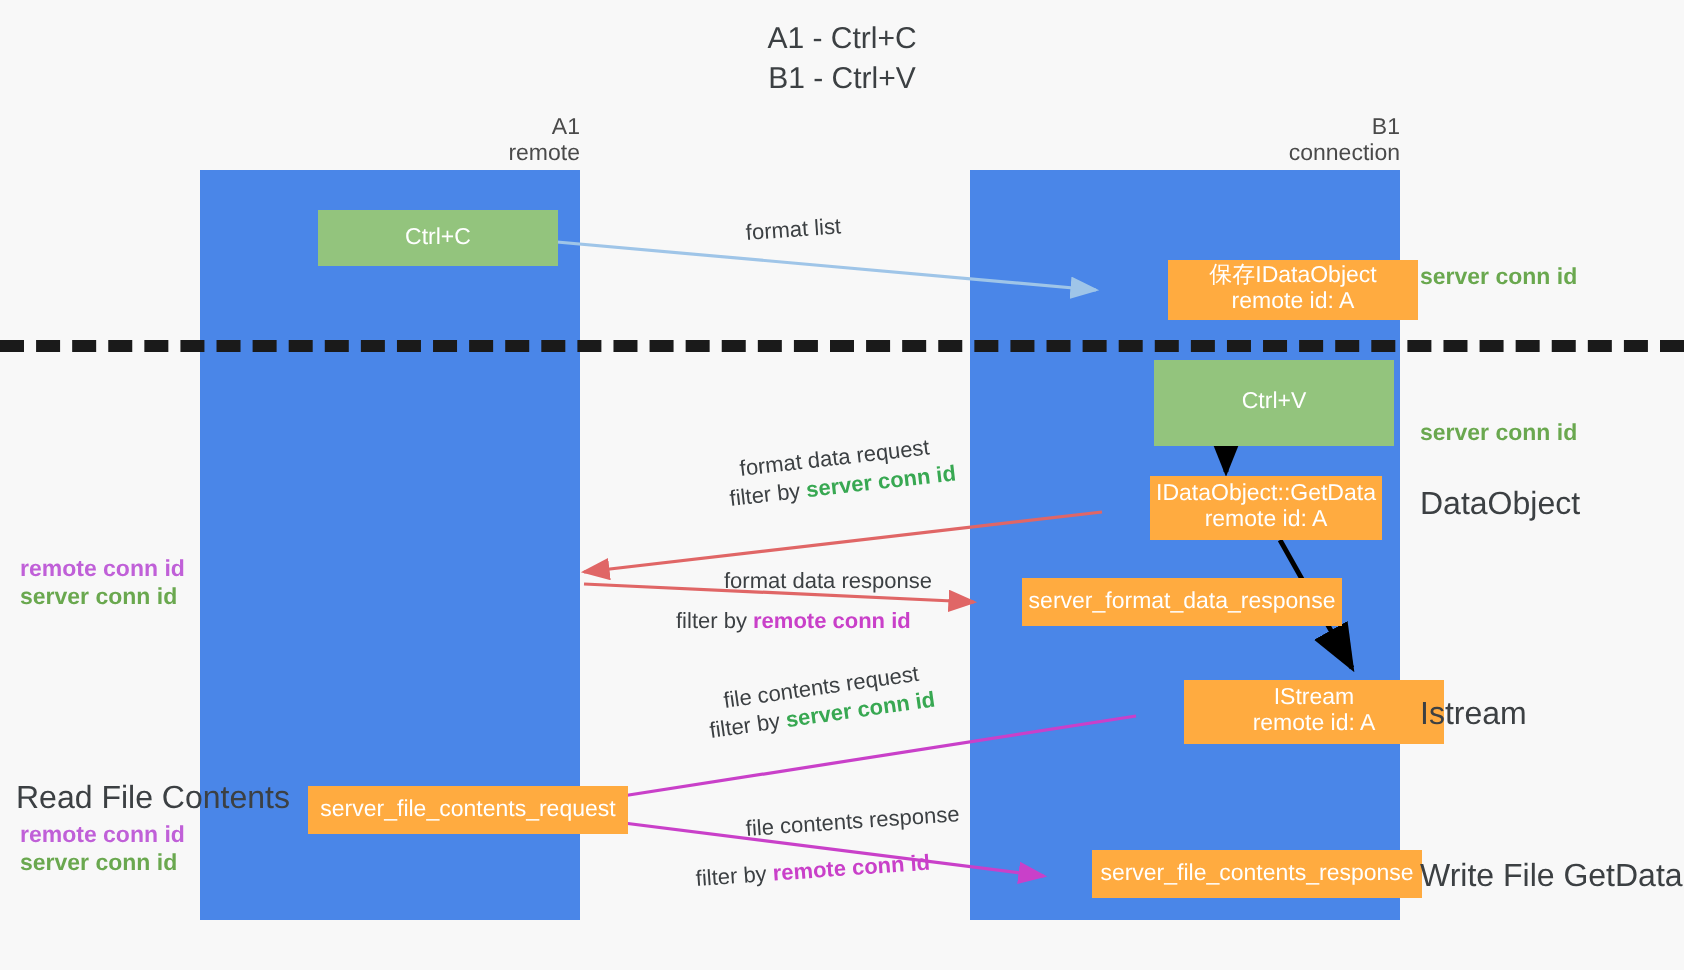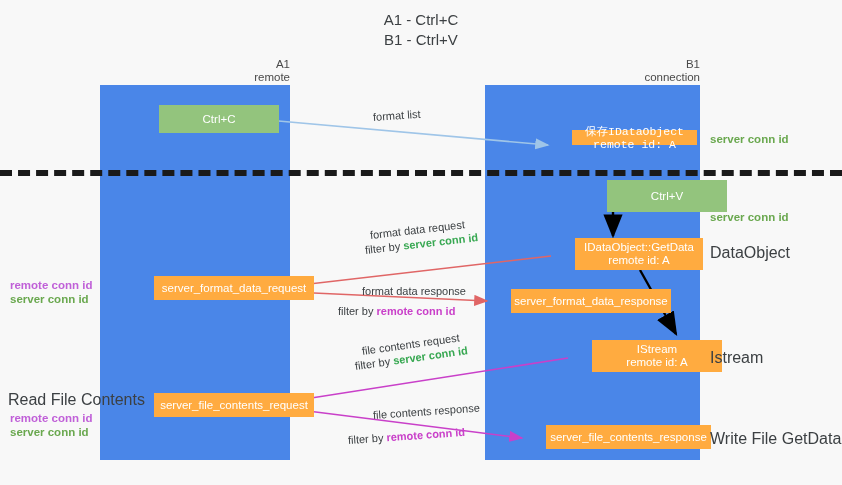--- a/index.html
+++ b/index.html
@@ -142,29 +142,28 @@
 
     <line x1="568" y1="358" x2="292" y2="401" stroke="#c940c9" stroke-width="1.6" marker-end="url(#ah-magenta)"></line>
 
     <line x1="292" y1="409" x2="522" y2="438" stroke="#c940c9" stroke-width="1.6" marker-end="url(#ah-magenta)"></line>
   </svg>
 
   <div class="abs dashed-sep"></div>
 
   <div class="abs box green" style="left:135px; top:105px; width:120px; height:28px;">Ctrl+C</div>
 
-  <div class="abs box orange" style="left:548px; top:130px; width:125px; height:15px;font-family:Liberation Mono, monospace;">保存IDataObject
+  <div class="abs box orange" style="left:560px; top:130px; width:125px; height:30px;">保存IDataObject
 remote id: A</div>
 
-  <div class="abs box green" style="left:583px; top:180px; width:120px; height:32px;">Ctrl+V</div>
+  <div class="abs box green" style="left:553px; top:180px; width:120px; height:43px;">Ctrl+V</div>
 
-  <div class="abs box orange" style="left:551px; top:238px; width:128px; height:32px;">IDataObject::GetData
+  <div class="abs box orange" style="left:551px; top:238px; width:116px; height:32px;">IDataObject::GetData
 remote id: A</div>
 
-  <div class="abs box orange" style="left:130px; top:276px; width:160px; height:24px;">server_format_data_request</div>
 
   <div class="abs box orange" style="left:487px; top:289px; width:160px; height:24px;">server_format_data_response</div>
 
   <div class="abs box orange" style="left:568px; top:340px; width:130px; height:32px;">IStream
 remote id: A</div>
 
   <div class="abs box orange" style="left:522px; top:425px; width:165px; height:24px;">server_file_contents_response</div>
 
   <div class="abs box orange" style="left:130px; top:393px; width:160px; height:24px;">server_file_contents_request</div>
 

